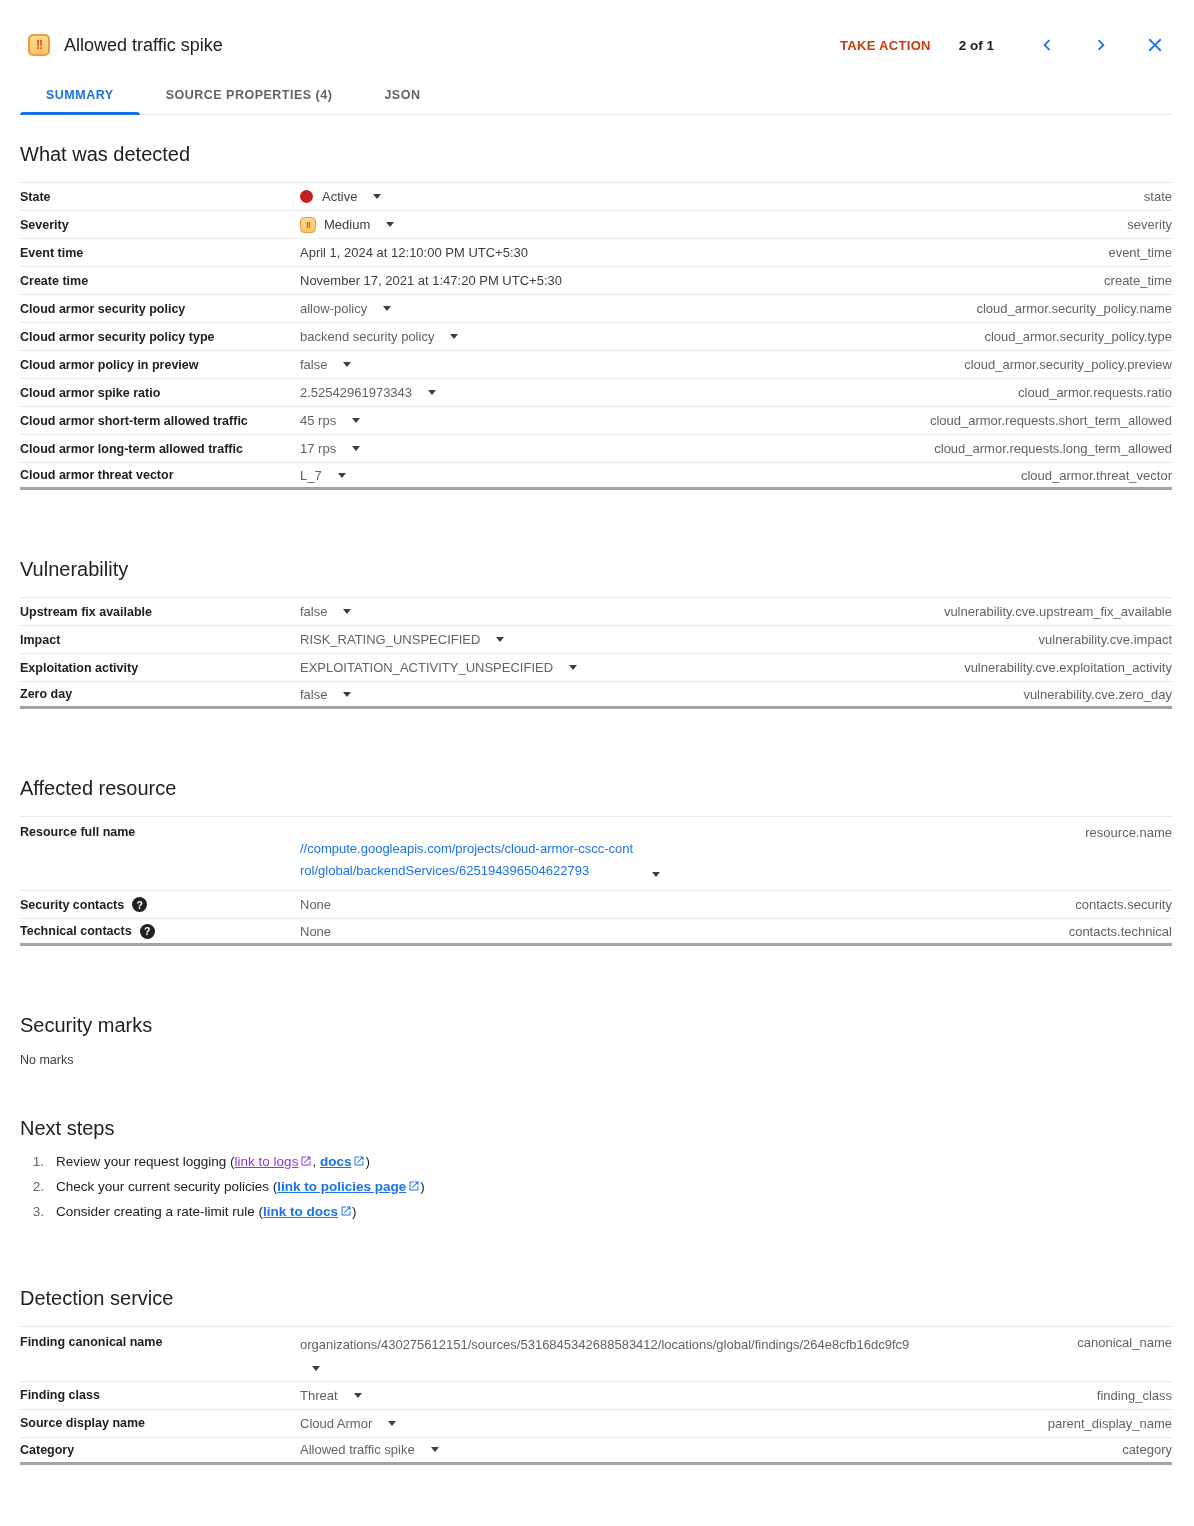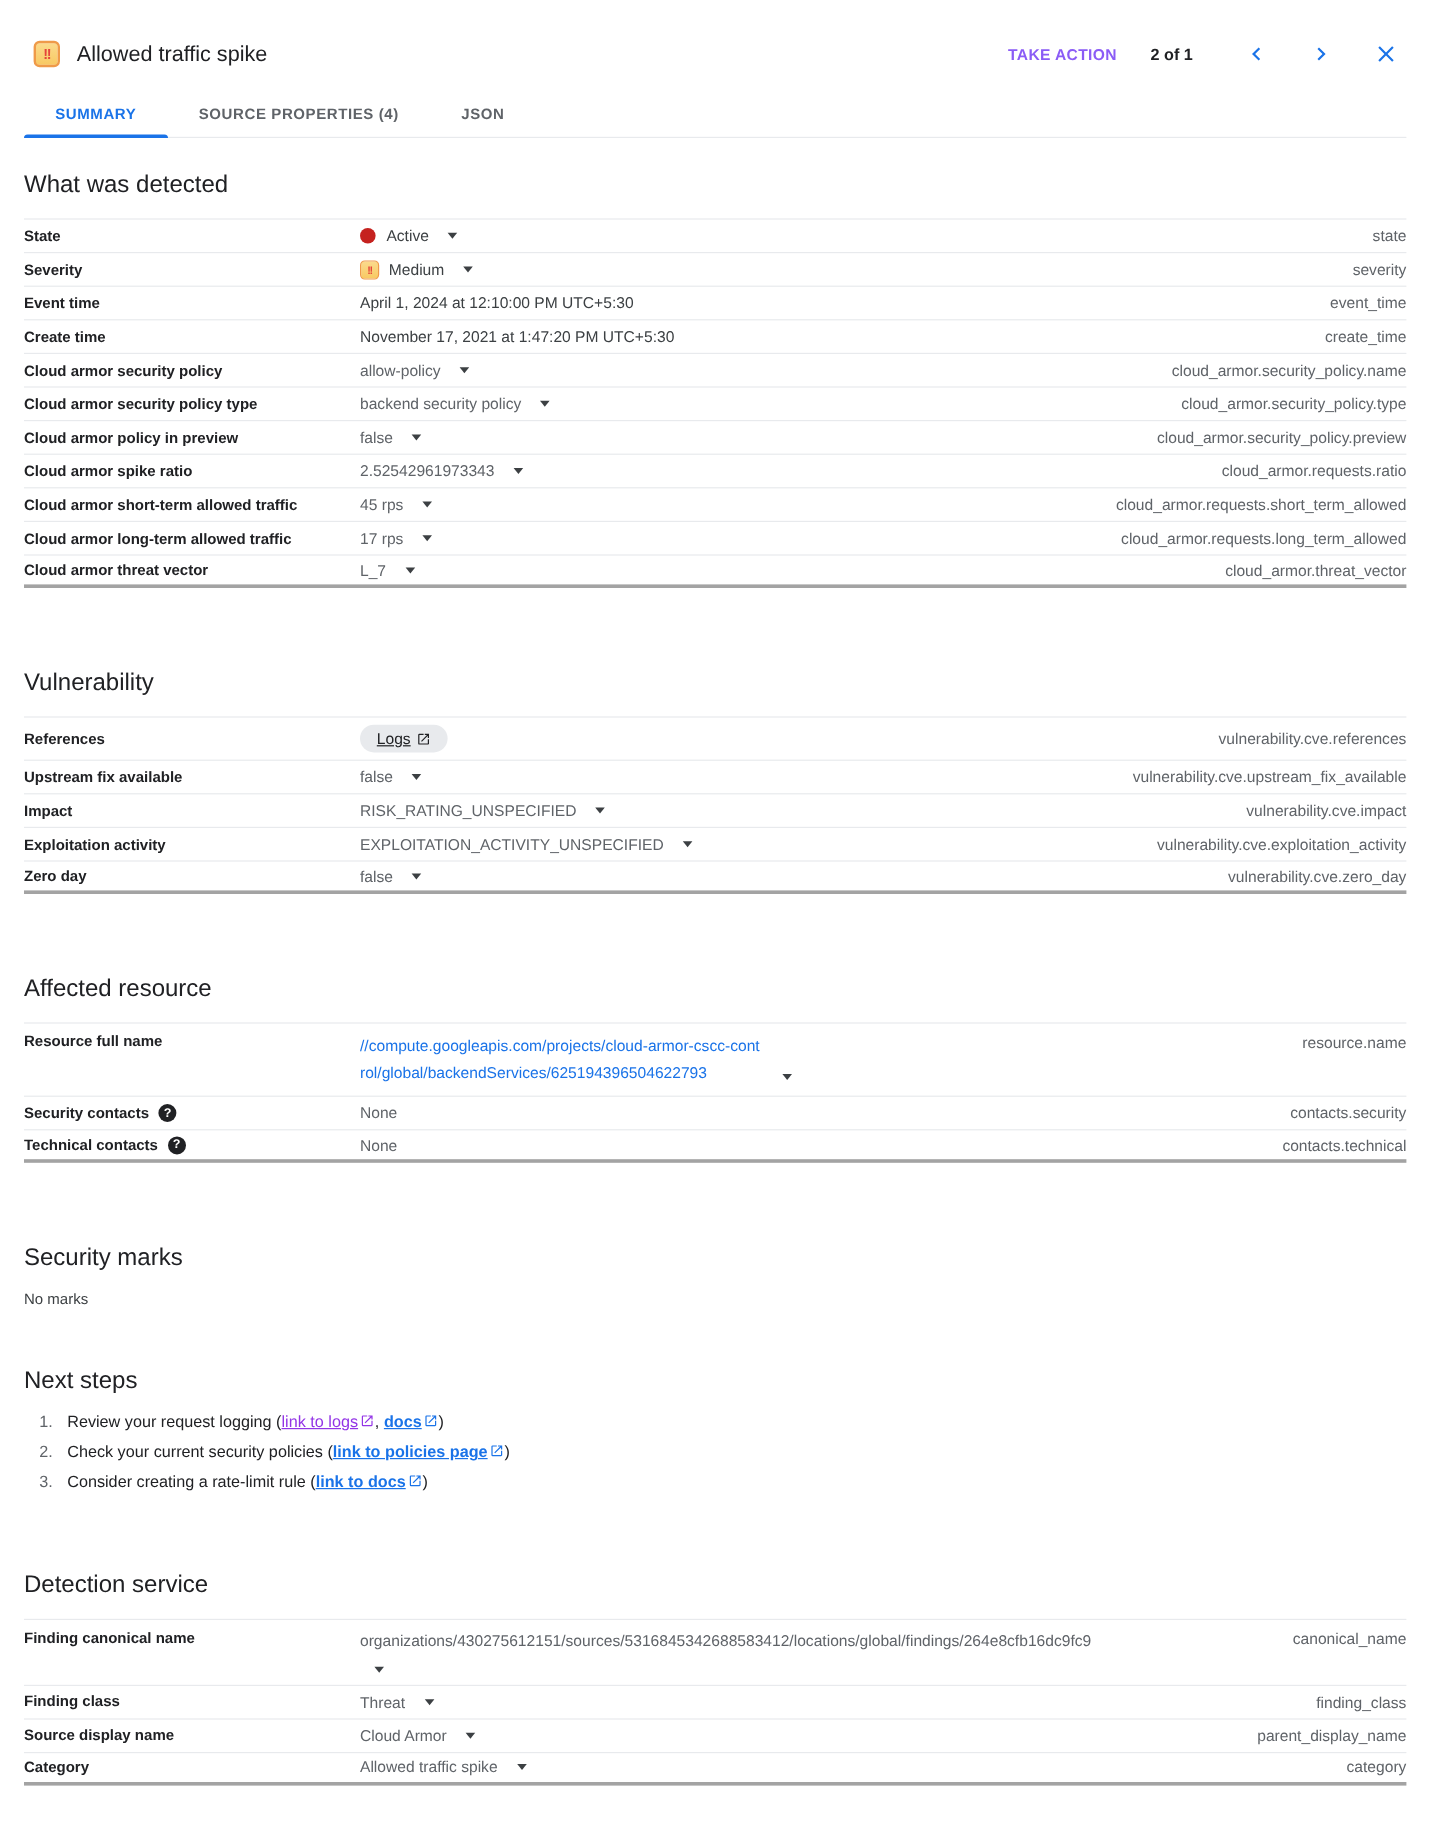--- a/index.html
+++ b/index.html
@@ -18,21 +18,21 @@
   .sev-badge {
     width:22px; height:22px; border-radius:5px;
     background:linear-gradient(180deg,#FBDA8C,#F8C963);
     border:2px solid #EF9A49;
     color:#E5453B; font-weight:700; font-size:12px; letter-spacing:-1px;
     display:inline-flex; align-items:center; justify-content:center;
     flex:0 0 auto;
   }
   .finding-title { font-size:18px; font-weight:400; color:#202124; margin-left:14px; flex:1 1 auto; }
   .header-actions { display:flex; align-items:center; gap:10px; }
-  .take-action { color:#8b5cf6; font-size:13px; font-weight:700; letter-spacing:.3px; cursor:pointer; background:none; border:none; font-family:inherit; padding:6px 10px; }
+  .take-action { color:#c2410c; font-size:13px; font-weight:700; letter-spacing:.3px; cursor:pointer; background:none; border:none; font-family:inherit; padding:6px 10px; }
   .pager-count { font-size:13.5px; font-weight:700; color:#202124; margin:0 14px 0 8px; }
   .icon-btn { background:none; border:none; cursor:pointer; padding:4px; display:inline-flex; align-items:center; justify-content:center; margin-left:14px; }
   .icon-btn svg { fill:#1A73E8; width:22px; height:22px; }
 
   
   .tabs { display:flex; margin-top:18px; border-bottom:1px solid #E8EAED; padding-left:0; }
   .tab {
     font-size:12.5px; font-weight:700; letter-spacing:.5px; color:#5F6368;
     padding:10px 26px 12px 26px; cursor:pointer; position:relative;
     background:none; border:none; font-family:inherit; text-transform:uppercase;text-align:right;
@@ -246,32 +246,20 @@
             <span class="caret"></span>
           </span>
         </span>
       <span class="fkey">cloud_armor.threat_vector</span>
     </div>
   </div>
 
   <h2 class="section-title mt-sec">Vulnerability</h2>
   <div class="ftable">
 
-    <div class="frow" style="min-height:36px;">
-      <span class="flabel">References</span>
-      <span class="fvalue">
-        <button class="chip">
-          <span>Logs</span>
-          <svg class="ext" viewBox="0 0 24 24" fill="#202124">
-              <path d="M19 19H5V5h7V3H5a2 2 0 0 0-2 2v14a2 2 0 0 0 2 2h14c1.1 0 2-.9 2-2v-7h-2v7zM14 3v2h3.59l-9.83 9.83 1.41 1.41L19 6.41V10h2V3h-7z"></path>
-            </svg>
-        </button>
-      </span>
-      <span class="fkey">vulnerability.cve.references</span>
-    </div>
 
     <div class="frow">
       <span class="flabel">Upstream fix available</span>
       <span class="fvalue">
           <span class="dropdown">
             <span>false</span>
             <span class="caret"></span>
           </span>
         </span>
       <span class="fkey">vulnerability.cve.upstream_fix_available</span>
@@ -309,21 +297,21 @@
         </span>
       <span class="fkey">vulnerability.cve.zero_day</span>
     </div>
   </div>
 
   <h2 class="section-title mt-sec">Affected resource</h2>
   <div class="ftable">
 
     <div class="frow tall">
       <span class="flabel">Resource full name</span>
-      <span class="fvalue" style="display:block;">
+      <span class="fvalue" style="display:block;margin-top:13px;">
         <span class="dropdown" style="align-items:flex-end;">
             <a class="link wrap-link">//compute.googleapis.com/projects/cloud-armor-cscc-control/global/backendServices/625194396504622793</a>
             <span class="caret" style="margin-bottom:5px;"></span>
           </span>
       </span>
       <span class="fkey">resource.name</span>
     </div>
 
     <div class="frow">
       <span class="flabel">

